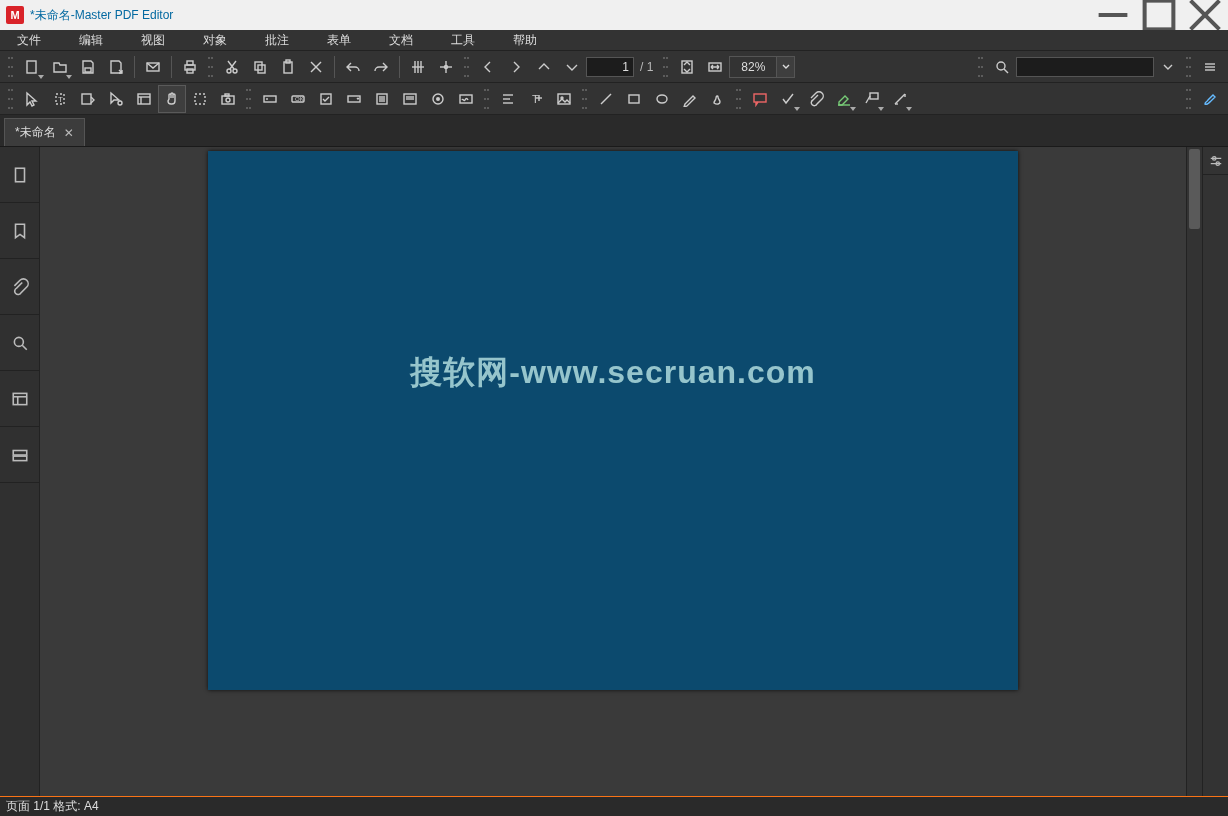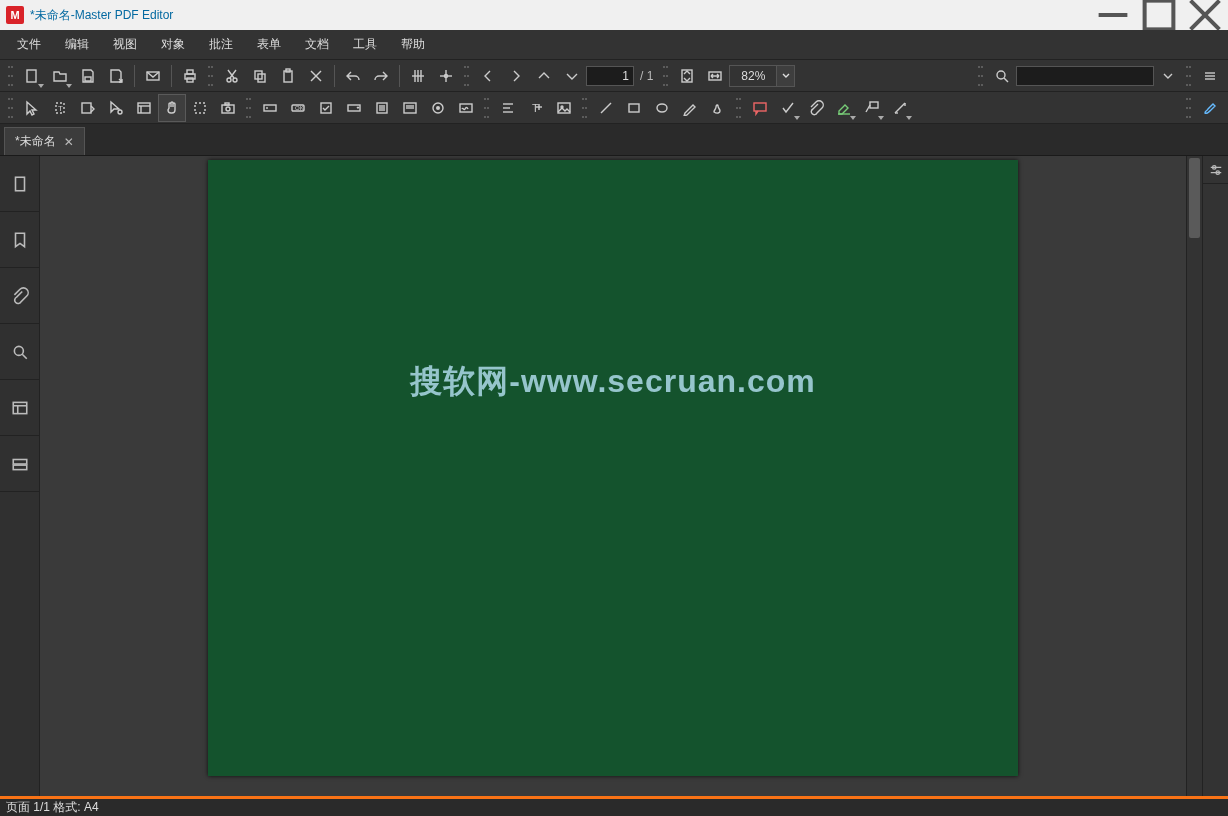--- a/index.html
+++ b/index.html
@@ -5,21 +5,21 @@
   * { box-sizing: border-box; margin: 0; padding: 0; font-family: "Microsoft YaHei", sans-serif; }
   html, body { width: 1228px; height: 816px; overflow: hidden; }
   body { background: #2d2d2d; color: #ddd; font-size: 12px; display:flex; flex-direction:column;}
   
   .titlebar { height: 30px; background: #f0f0f0; display:flex; align-items:center; padding:0 0 0 6px; color:#333;}
   .titlebar .app-icon { width:18px; height:18px; background:#d92329; color:#fff; font-weight:bold; font-size:11px; display:flex; align-items:center; justify-content:center; border-radius:2px; margin-right:6px;}
   .titlebar .title { font-size:12px; color:#0369a1;}
   .titlebar .win-controls { margin-left:auto; display:flex;}
   .titlebar .win-btn { width:46px; height:30px; display:flex; align-items:center; justify-content:center; color:#555;}
   
-  .menubar { height:30px; background:#333333; display:flex; align-items:center; padding:0 6px; border-bottom:1px solid #222; gap:2px;}
+  .menubar { height:21px; background:#333333; display:flex; align-items:center; padding:0 6px; border-bottom:1px solid #222; gap:16px;}
   .menubar .menu-item { padding:3px 11px; color:#ddd; cursor:default;}
   
   .toolbar { height:32px; background:#333333; display:flex; align-items:center; padding:0 4px; border-bottom:1px solid #222;}
   .tgrip { width:6px; height:20px; display:flex; flex-direction:column; justify-content:space-between; margin:0 4px; opacity:.35;}
   .tgrip span{ width:2px; height:2px; background:#aaa; display:block; box-shadow:3px 0 #aaa;}
   .tbtn { width:28px; height:28px; display:flex; align-items:center; justify-content:center; color:#ccc; border:1px solid transparent; position:relative;}
   .tbtn.active { border:1px solid #5a5a5a; background:#3e3e3e;}
   .tbtn svg { width:16px; height:16px; }
   .tsep { width:1px; height:22px; background:#555; margin:0 4px;}
   .dd-caret{ position:absolute; right:1px; bottom:1px; width:0;height:0; border-left:3px solid transparent; border-right:3px solid transparent; border-top:4px solid #aaa;}
@@ -34,34 +34,34 @@
   .doctabs { height:32px; background:#2a2a2a; display:flex; align-items:flex-end; padding:0 4px; border-bottom:1px solid #1a1a1a;}
   .doctab { height:28px; background:#3c3c3c; border:1px solid #555; border-bottom:none; display:flex; align-items:center; padding:4px 10px; gap:8px; color:#ddd; font-size:12px;}
   .doctab .close{ color:#bbb; cursor:pointer;}
   
   .main { flex:1; display:flex; min-height:0;}
   .left-rail{ width:40px; background:#303030; display:flex; flex-direction:column; border-right:1px solid #222;}
   .rail-btn{ height:56px; display:flex; align-items:center; justify-content:center; color:#bbb; border-bottom:1px solid #222; }
   .rail-btn.sm{height:56px;}
   .doc-area{ flex:1; background:#3a3a3a; display:flex; position:relative; overflow:hidden;}
   .doc-scroll{ flex:1; display:flex; justify-content:center; align-items:flex-start; padding:4px 0 0 0; background:#3a3a3a; position:relative;}
-  .page{ width:810px; height:616px; background:#14532d; box-shadow:0 0 4px rgba(0,0,0,.8); position:relative;}
+  .page{ width:810px; height:539px; background:#0c4a6e; box-shadow:0 0 4px rgba(0,0,0,.8); position:relative;}
   .watermark{ position:absolute; top:200px; left:0; right:0; text-align:center; color:#96c5cc; font-size:32px; font-weight:bold; letter-spacing:1px;}
   .vscroll{ width:16px; background:#333; border-left:1px solid #222; position:relative;}
   .vscroll .thumb{ position:absolute; left:2px; right:2px; top:2px; height:80px; background:#5a5a5a; border-radius:2px;}
   
   .inspector{ width:282px; background:#333; display:flex; flex-direction:column; border-left:1px solid #1a1a1a;}
   .insp-title{ height:22px; display:flex; align-items:center; justify-content:center; color:#ddd; font-size:12px; border-bottom:1px solid #222; font-weight:bold;}
   .insp-sec{ height:24px; display:flex; align-items:center; padding:0 8px; gap:6px; background:#383838; color:#ddd; border-bottom:1px solid #222;}
   .insp-sec .tri{ width:0;height:0;border-left:4px solid transparent;border-right:4px solid transparent;border-top:5px solid #bbb;}
   .insp-body{ flex:1; display:flex; flex-direction:column; align-items:center; justify-content:center; color:#ccc; gap:4px;}
   .insp-rail{ width:26px; background:#333; border-left:1px solid #222;}
   .insp-rail .ir-btn{ height:28px; display:flex; align-items:center; justify-content:center; color:#bbb; border-bottom:1px solid #222;}
   
-  .status{ height:20px; background:#2a2a2a; color:#ddd; display:flex; align-items:center; padding:0 6px; font-size:12px; border-top:3px solid #f97316;}
+  .status{ height:20px; background:#2a2a2a; color:#ddd; display:flex; align-items:center; padding:0 6px; font-size:12px; border-top:1px solid #f97316;}
   .red-ico{ color:#e66;}
   svg { stroke: currentColor; fill: none; stroke-width: 1.4; }
 </style>
 </head>
 <body>
 
 <div class="titlebar">
   <div class="app-icon">M</div>
   <div class="title">*未命名-Master PDF Editor</div>
   <div class="win-controls">

